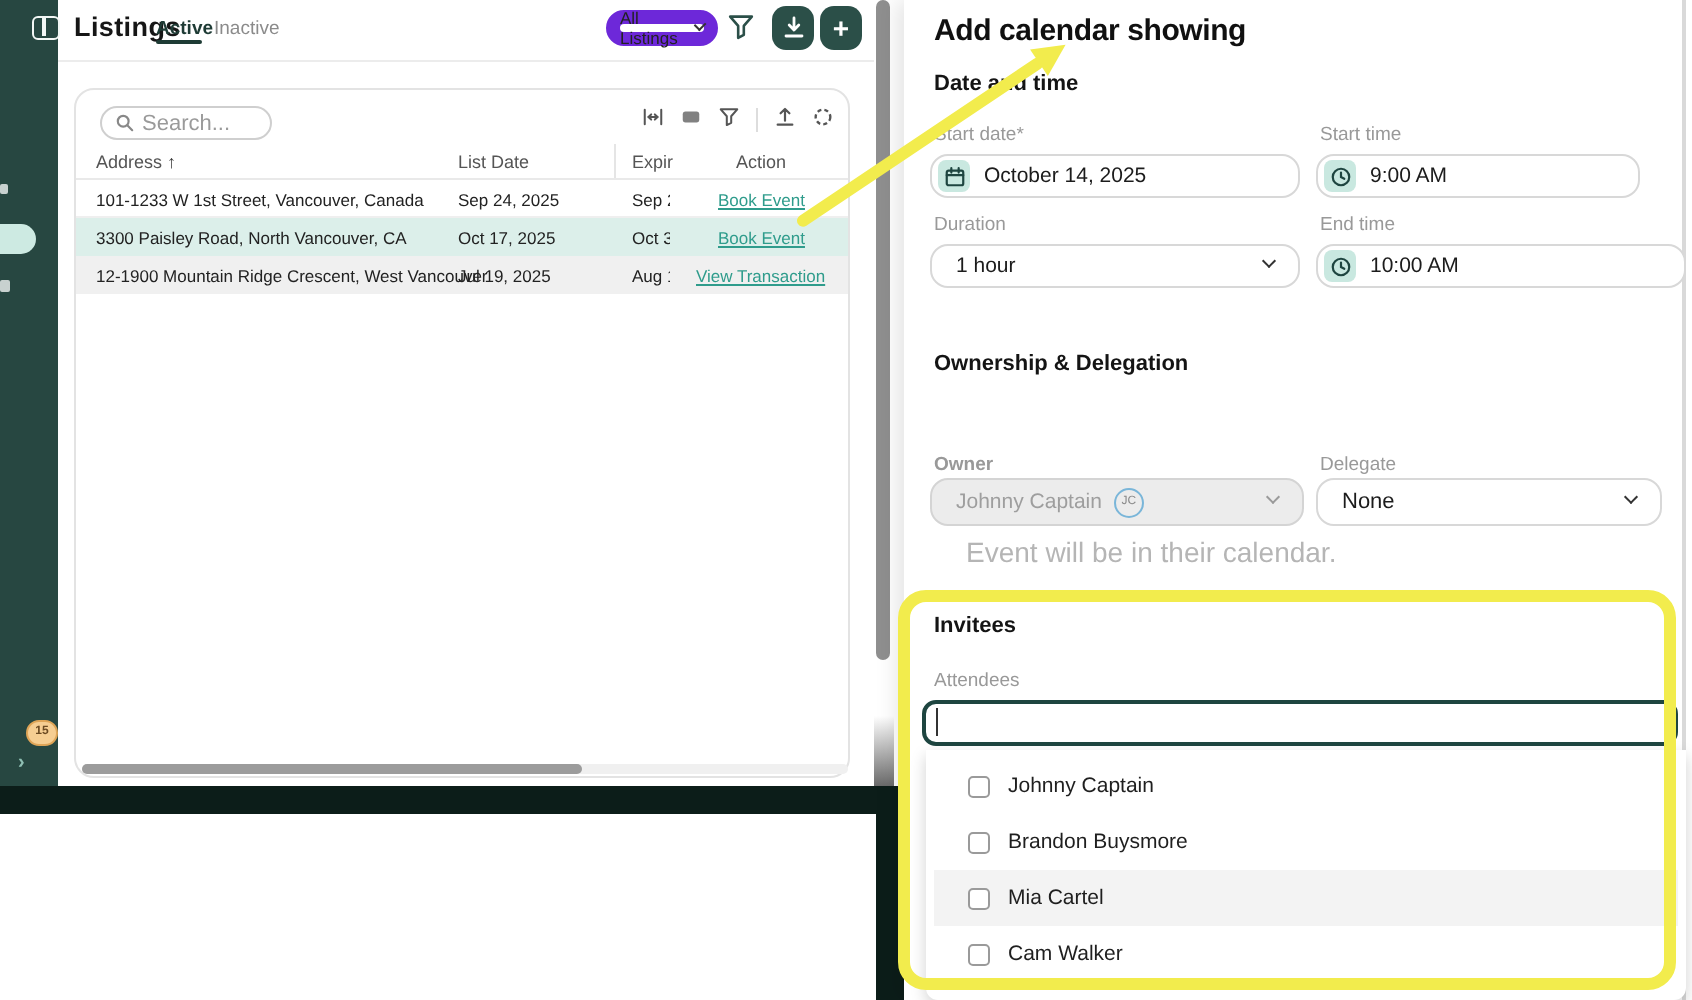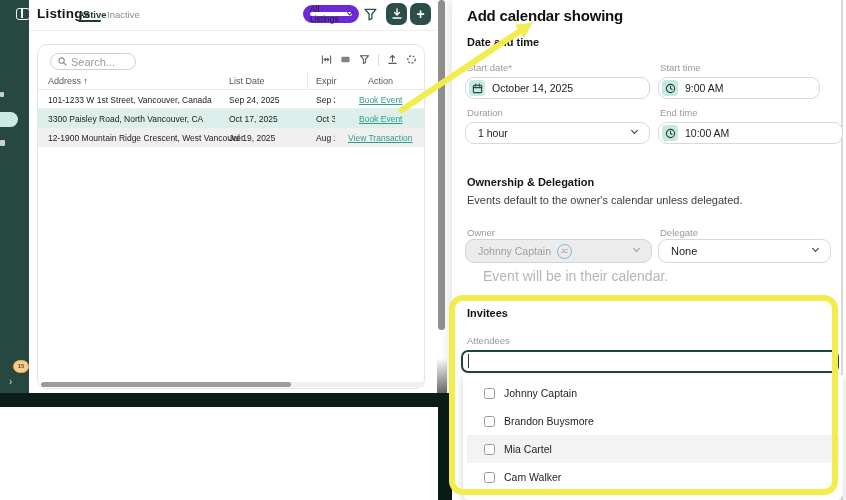--- a/index.html
+++ b/index.html
@@ -236,23 +236,22 @@
     <span class="chip">
       <svg width="11" height="11" viewBox="0 0 12 12" fill="none">
           <circle cx="6" cy="6" r="4.5" stroke="#1E4540" stroke-width="1.2"></circle>
           <path d="M6 3.6V6L7.8 7" stroke="#1E4540" stroke-width="1.2" stroke-linecap="round"></path>
         </svg>
     </span>
     <span class="d-val">10:00 AM</span>
   </div>
 
   <div class="abs d-sect" style="left:467px;top:176px;">Ownership &amp; Delegation</div>
-  <div class="abs d-desc" style="left:467px;top:194px;">Events default to the owner's calendar unless delegated.</div>
-
-  <div class="abs d-label" style="left:467px;top:227px;">Owner</div>
+
+  <div class="abs d-label" style="left:467px;top:227px;font-weight:bold;">Owner</div>
   <div class="abs d-input owner-box" style="left:465px;top:239px;width:187px;height:24px;">
     <span class="d-val" style="margin-left:12px;">Johnny Captain</span>
     <span class="jc-circle">JC</span>
     <span class="chev sel-chev" style="border-color:#9a9a9a;top:9px;"></span>
   </div>
   <div class="abs helper" style="left:467px;top:268px;">Event will be in their calendar.</div>
 
   <div class="abs d-label" style="left:660px;top:227px;">Delegate</div>
   <div class="abs d-input" style="left:658px;top:239px;width:173px;height:24px;">
     <span class="d-val" style="margin-left:12px;font-size:11px;">None</span>

